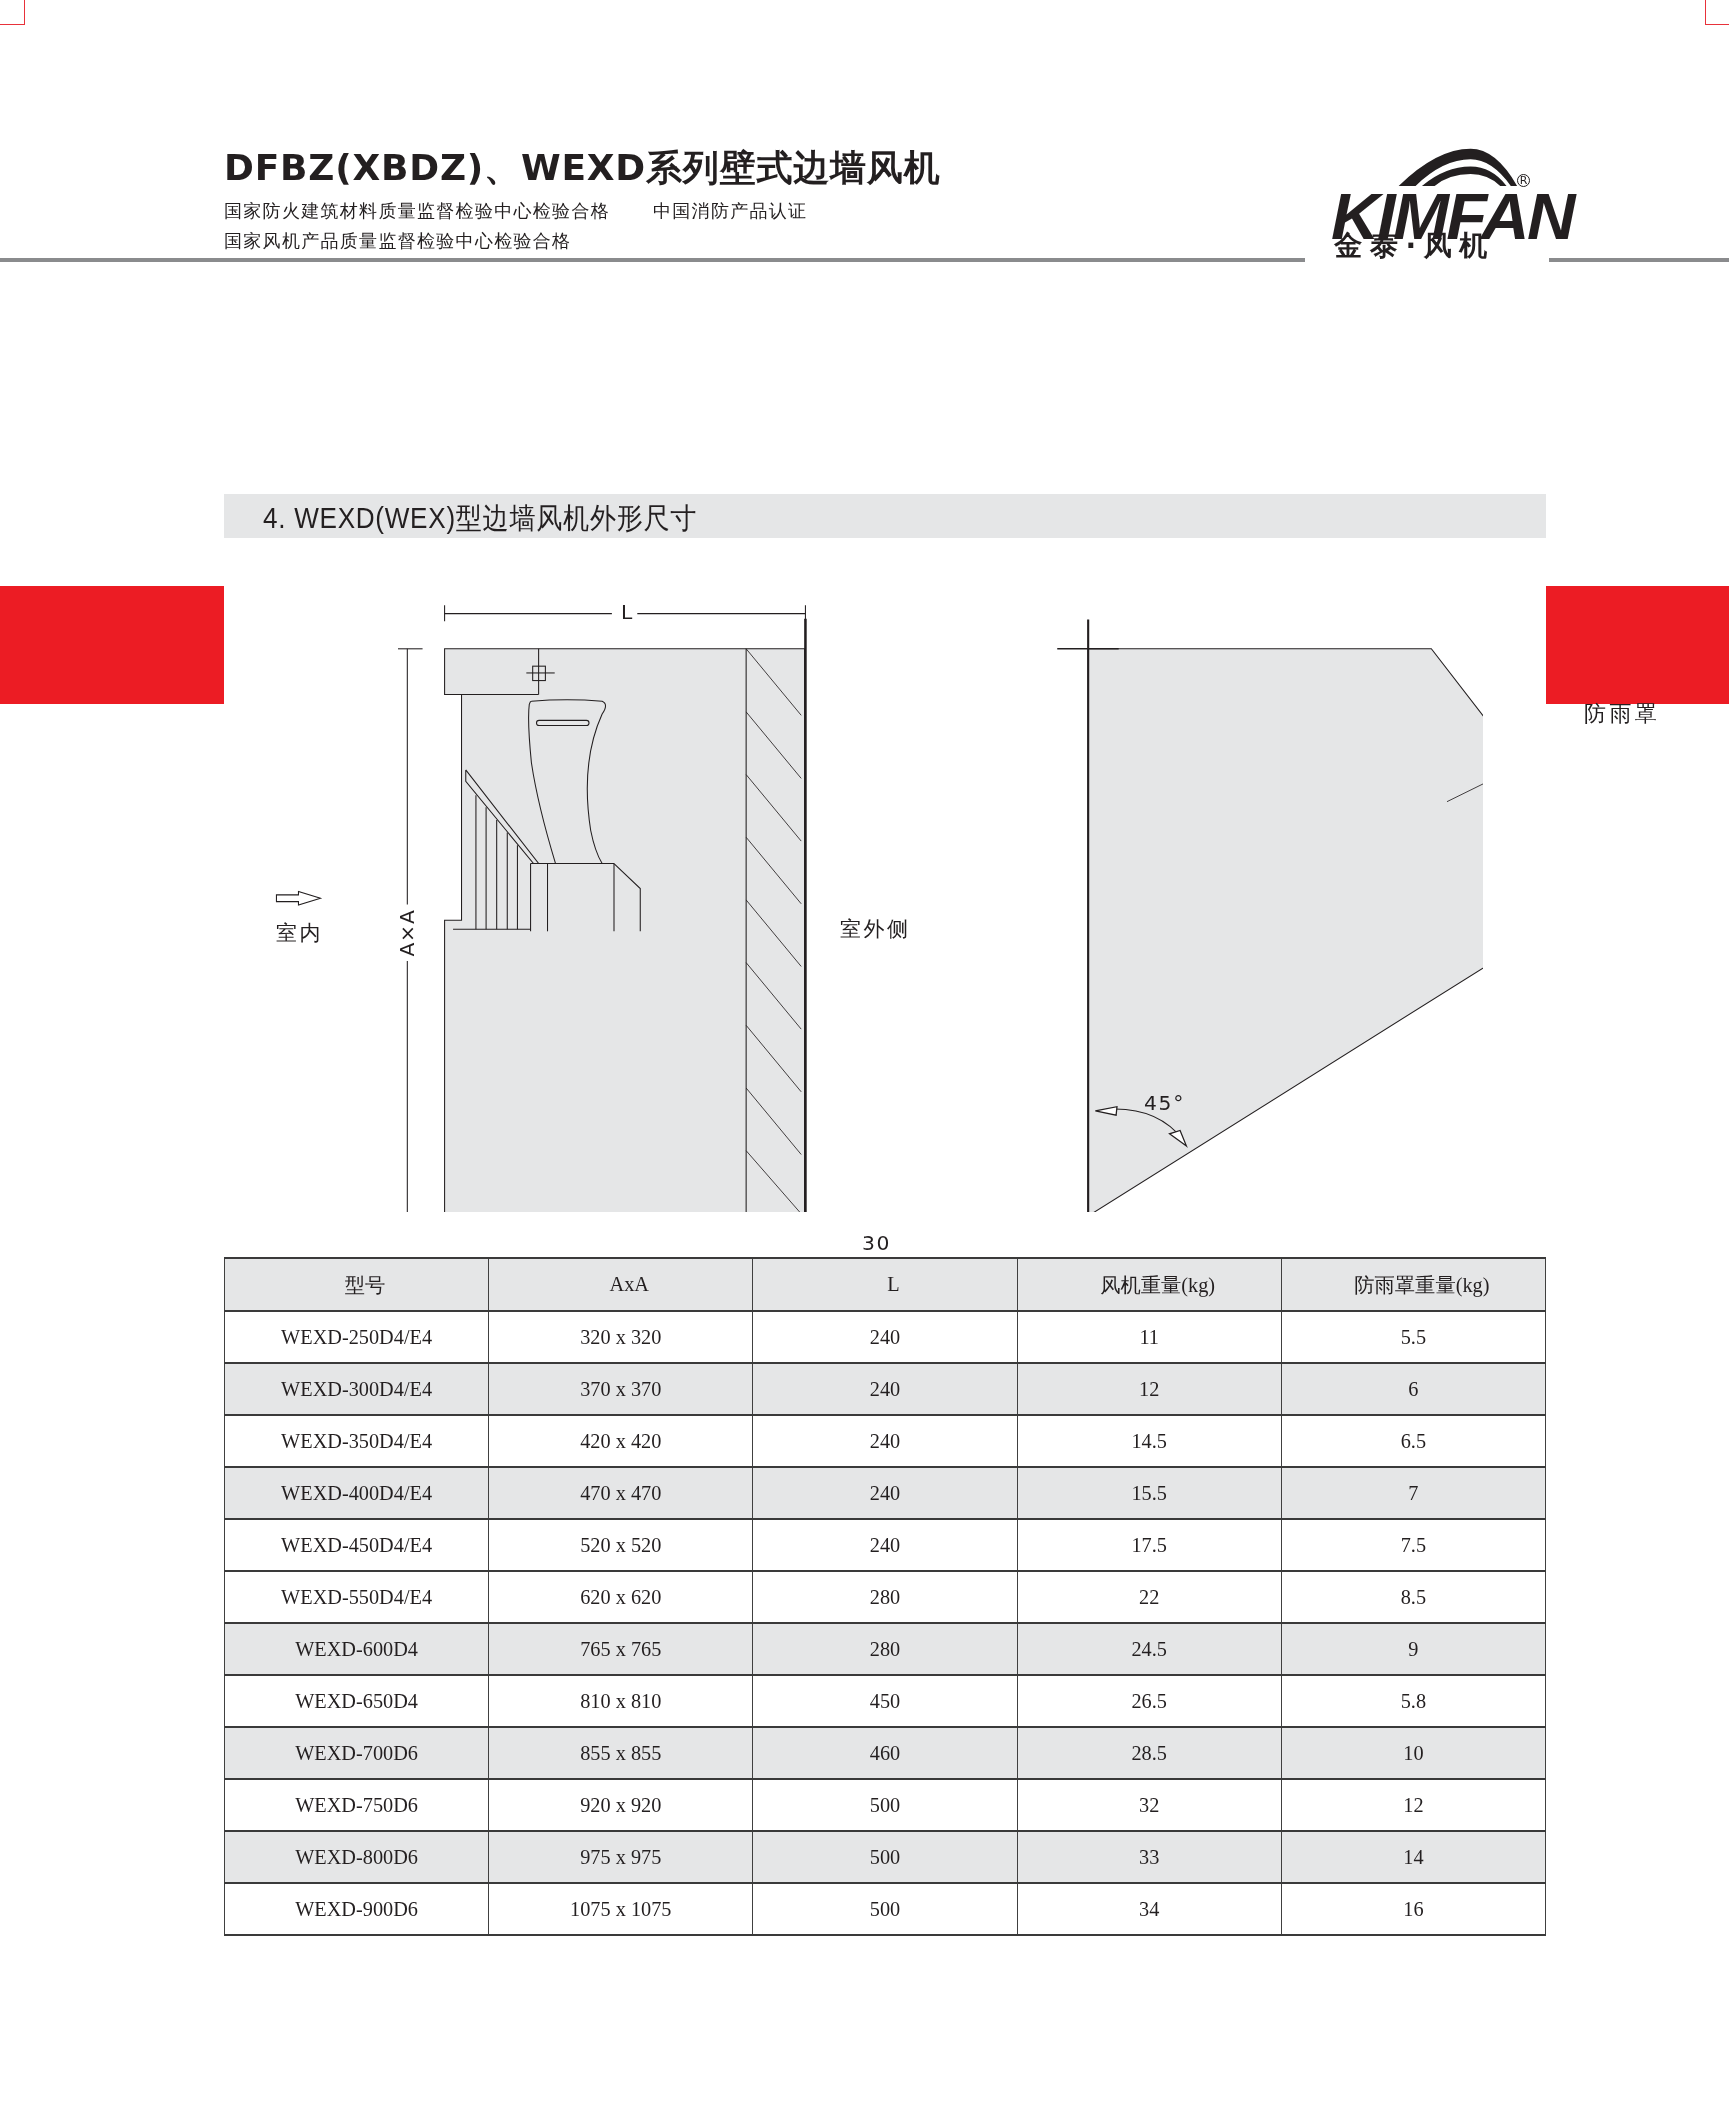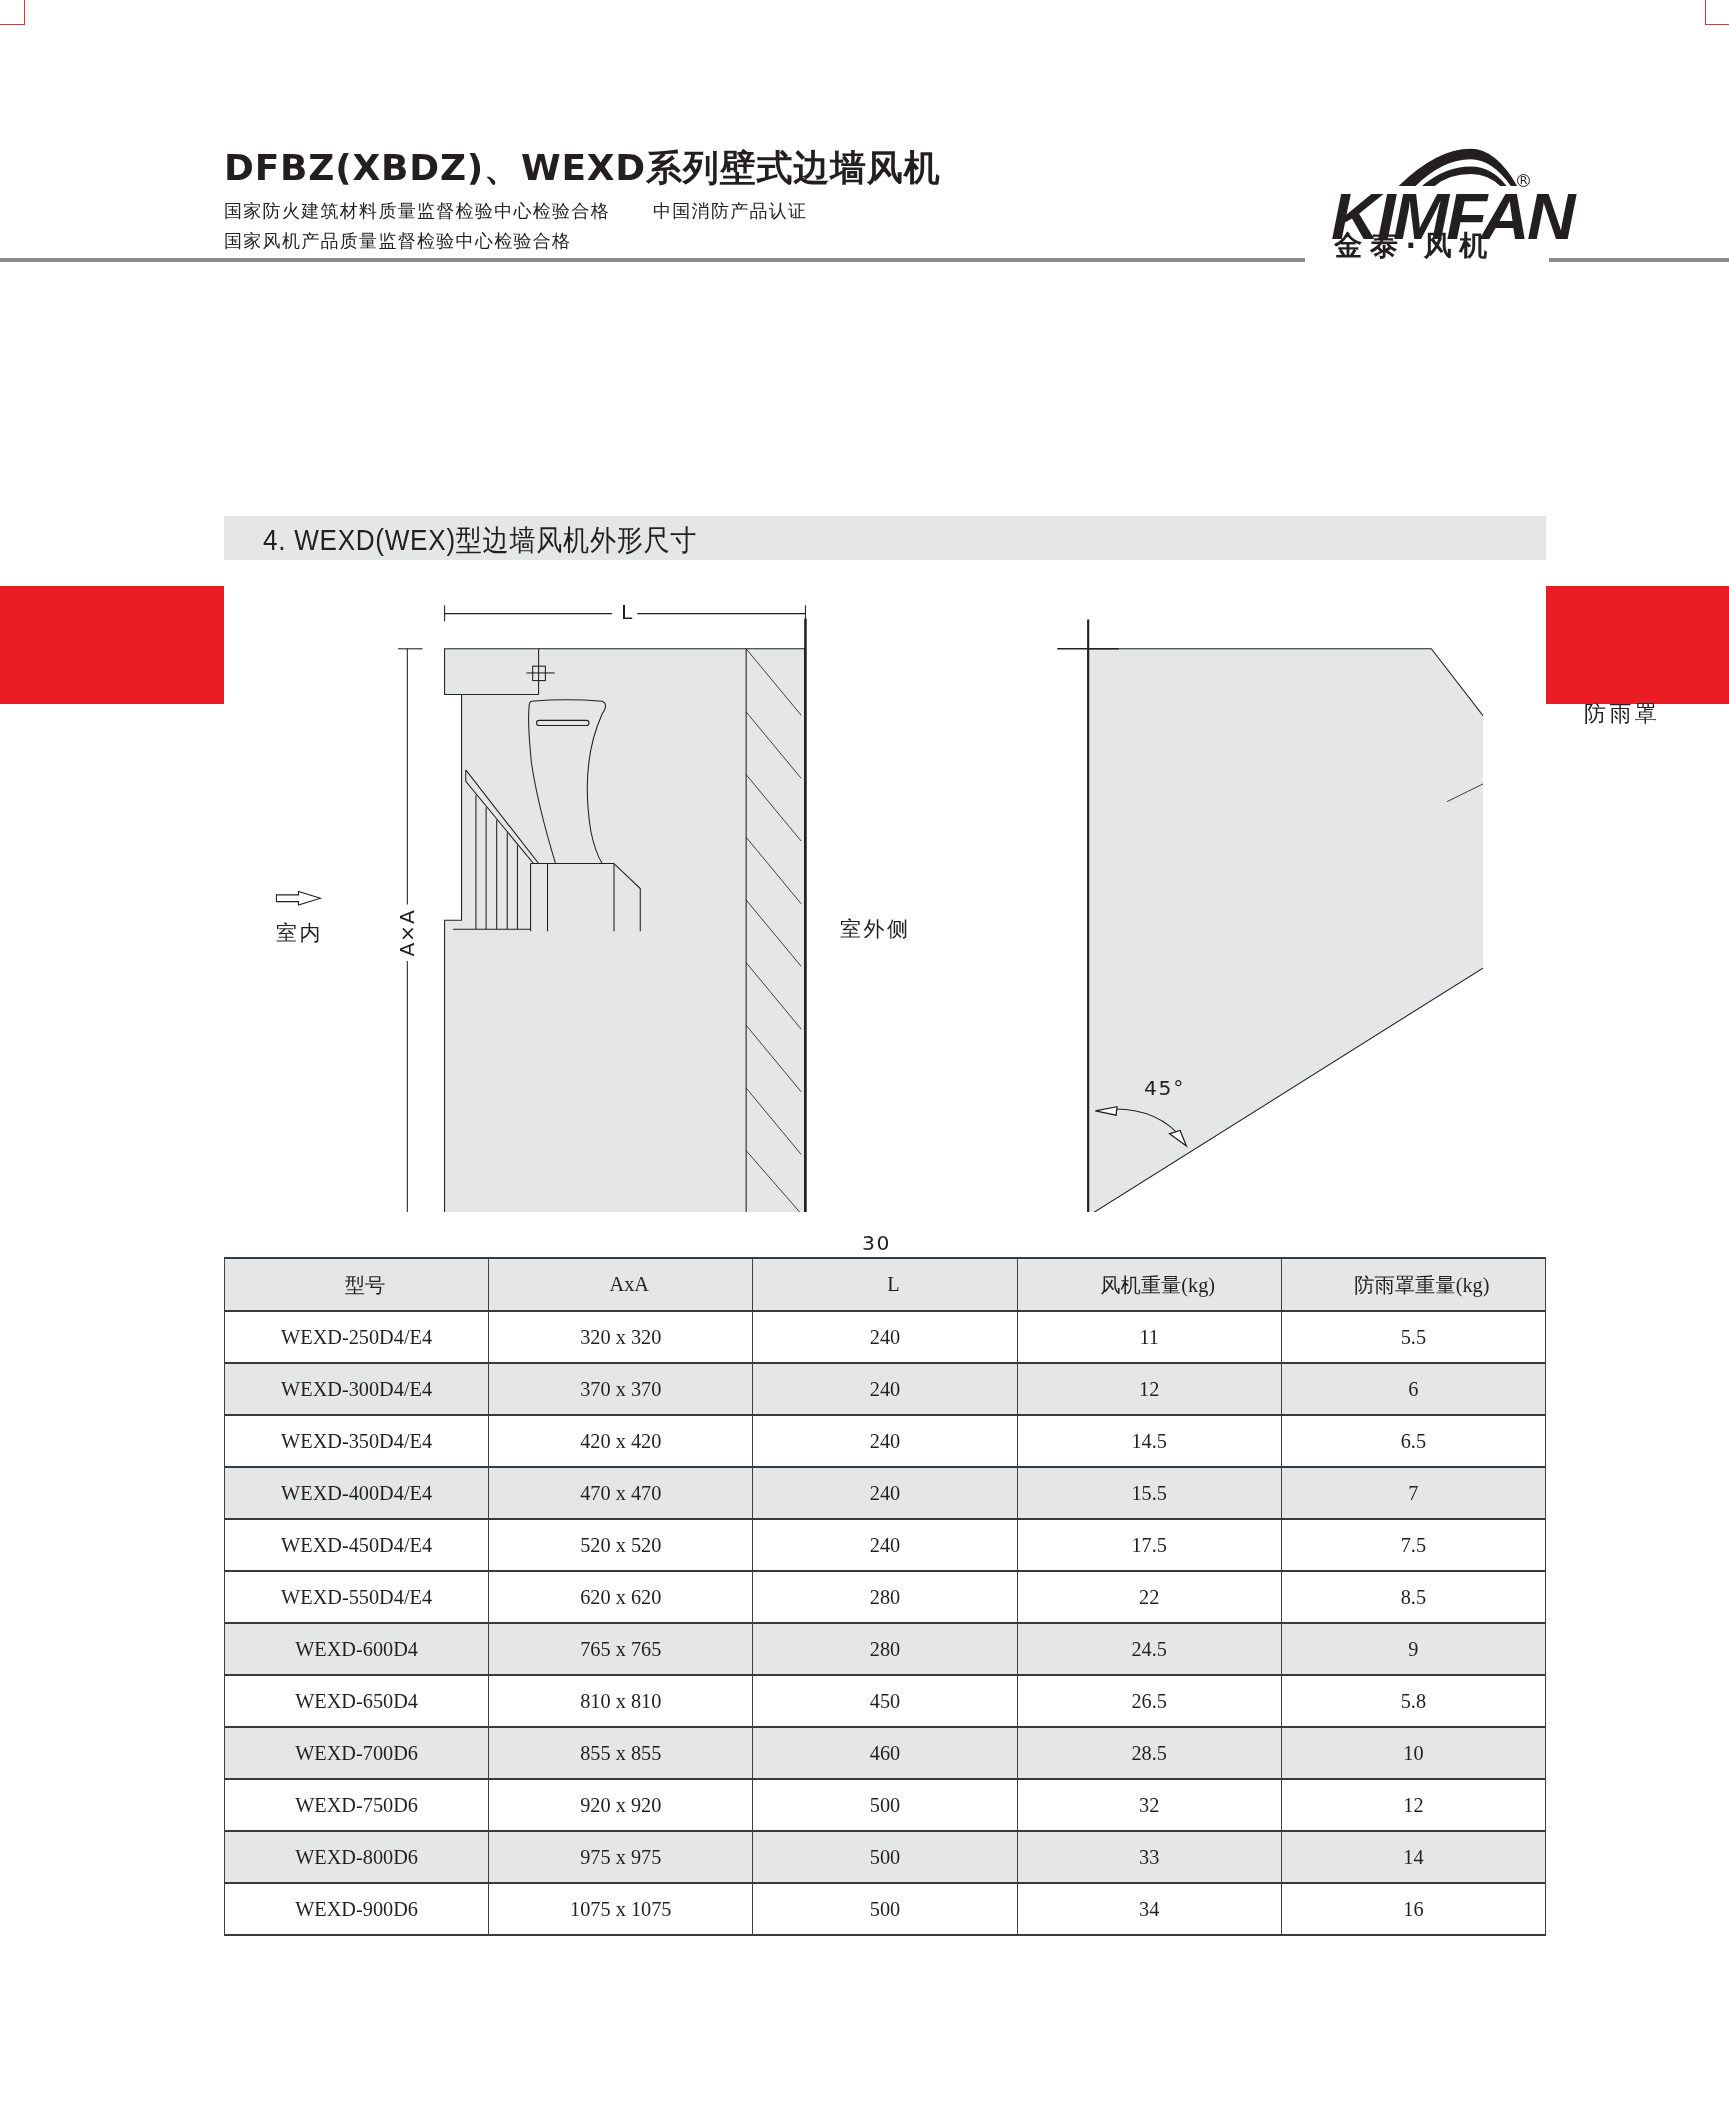--- a/index.html
+++ b/index.html
@@ -23,21 +23,21 @@
   .logo-word { position:absolute; left:17px; top:40px; font-size:64px; font-weight:bold; font-style:italic;
                font-family:"Liberation Sans", sans-serif; letter-spacing:-2.5px; transform:scaleX(1.05); transform-origin:left; }
   .logo-cn { position:absolute; left:20.3px; top:87px; font-size:28px; font-weight:bold; letter-spacing:7.6px; white-space:nowrap; }
   .logo-r { position:absolute; left:203px; top:34px; font-size:11px; border:0.8px solid #231f20; border-radius:50%;
             width:11px; height:11px; line-height:11px; text-align:center; }
   
   .redtab { top:586px; height:118px; background:#ec1c24; }
   .redtab.left { left:0; width:224px; }
   .redtab.right { left:1546px; width:184px; }
   
-  .section-bar { left:224px; top:494px; width:1322px; height:44px; background:#e5e6e7;margin-top:22px; }
+  .section-bar { left:224px; top:494px; width:1322px; height:44px; background:#e5e6e7; }
   .section-title { position:absolute; left:39px; top:5.1px; font-size:29px; letter-spacing:0.8px; white-space:nowrap;
                    font-family:"Liberation Sans", sans-serif; transform:scaleX(0.9); transform-origin:left; }
   
   .lbl { position:absolute; font-size:20.3px; white-space:nowrap; letter-spacing:2.5px; }
   
   .spec-table { position:absolute; left:224px; top:1257px; width:1322px; border-collapse:collapse;
                 font-family:"Liberation Serif", "DejaVu Serif", serif; }
   .spec-table th, .spec-table td { border-left:0.8px solid #404040; border-right:0.8px solid #404040;
                  border-top:2.5px solid #3a3a3a; border-bottom:2.5px solid #3a3a3a;
                  height:50px; text-align:center; font-size:20.3px; font-weight:normal; padding:0; }
@@ -150,21 +150,21 @@
     <path d="M168 131 L978 131 L1410 690 L168 1470 Z" fill="#e5e6e7" stroke="#231f20" stroke-width="2.5"></path>
     <line x1="168" y1="62" x2="168" y2="1568" stroke="#231f20" stroke-width="5"></line>
     <line x1="95" y1="131" x2="240" y2="131" stroke="#231f20" stroke-width="3"></line>
     <line x1="80" y1="1470" x2="256" y2="1470" stroke="#231f20" stroke-width="3"></line>
     <path d="M1015 492 L1358 323 L1568 323" fill="none" stroke="#231f20" stroke-width="2"></path>
     <path d="M210 1218 Q 330 1210 392 1290" fill="none" stroke="#231f20" stroke-width="2.5"></path>
     <path d="M185 1222 L236 1212 L234 1232 Z" fill="#ffffff" stroke="#231f20" stroke-width="3"></path>
     <path d="M400 1305 L360 1276 L385 1268 Z" fill="#ffffff" stroke="#231f20" stroke-width="3"></path>
   </svg>
   <div class="lbl" style="left:567px;top:106px;font-size:22px;letter-spacing:3.4px">防雨罩</div>
-  <div class="lbl" style="left:127px;top:483px;letter-spacing:1.7px">45°</div>
+  <div class="lbl" style="left:127px;top:498px;letter-spacing:1.7px">45°</div>
 </div>
 
 <table class="spec-table">
   <thead>
     <tr>
       <th style="width:20%">型号</th>
       <th style="width:20%">AxA</th>
       <th style="width:20%">L</th>
       <th style="width:20%">风机重量(kg)</th>
       <th style="width:20%">防雨罩重量(kg)</th>

